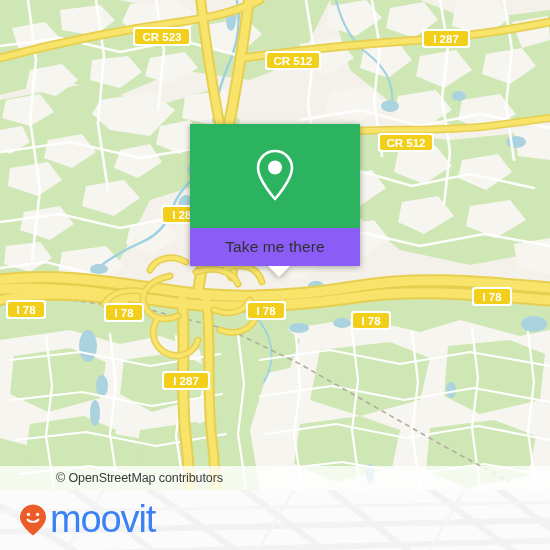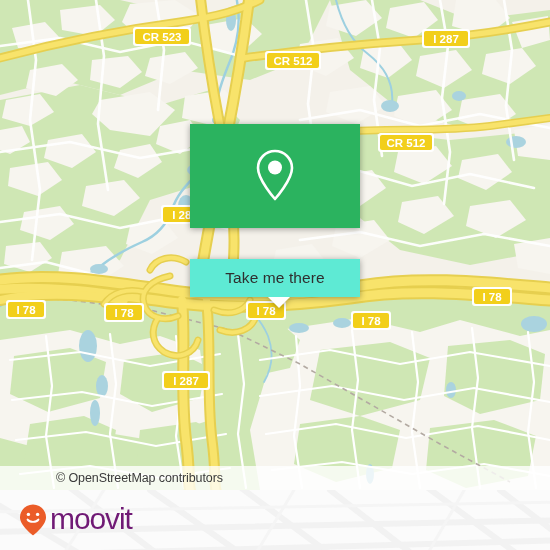--- a/index.html
+++ b/index.html
@@ -27,22 +27,22 @@
   
   .popup{
     position:absolute;left:190px;top:124px;width:170px;
     filter:drop-shadow(0 1px 3px rgba(0,0,0,0.35));
   }
   .popup-head{
     height:104px;background:#2bb35f;
     display:flex;align-items:center;justify-content:center;
   }
   .popup-foot{
-    position:relative;height:38px;background:#5eead4;
-    display:flex;align-items:center;justify-content:center;margin-top:31px;
+    position:relative;height:38px;background:#8b5cf6;
+    display:flex;align-items:center;justify-content:center;
   }
   .popup-foot span{
     font-size:15.5px;color:#2f2f2f;letter-spacing:0.1px;
   }
   .popup-tail{
     position:absolute;left:78px;bottom:-11px;width:0;height:0;
     border-left:11px solid transparent;
     border-right:11px solid transparent;
     border-top:11px solid #ffffff;
   }
@@ -54,21 +54,21 @@
   }
   .bottombar .bgpattern{position:absolute;left:0;top:0;}
   .bottombar-inner{
     position:relative;width:100%;height:100%;
     display:flex;align-items:center;justify-content:space-between;
     padding:0 18px 0 18px;box-sizing:border-box;
   }
   .place-name{font-size:17px;color:#222222;letter-spacing:0.1px;white-space:nowrap;}
   .brand{display:flex;align-items:center;gap:2px;}
   .brand-word{
-    font-size:30px;color:#701a75;letter-spacing:-1.1px;font-weight:400;
+    font-size:38px;color:#3b82f6;letter-spacing:-1.1px;font-weight:400;
     line-height:1;padding-bottom:3px;
   }
 
   
   .shield-text{font-family:"Liberation Sans",sans-serif;font-weight:700;fill:#ffffff;}
 </style>
 </head>
 <body>
 
 <div id="root">

